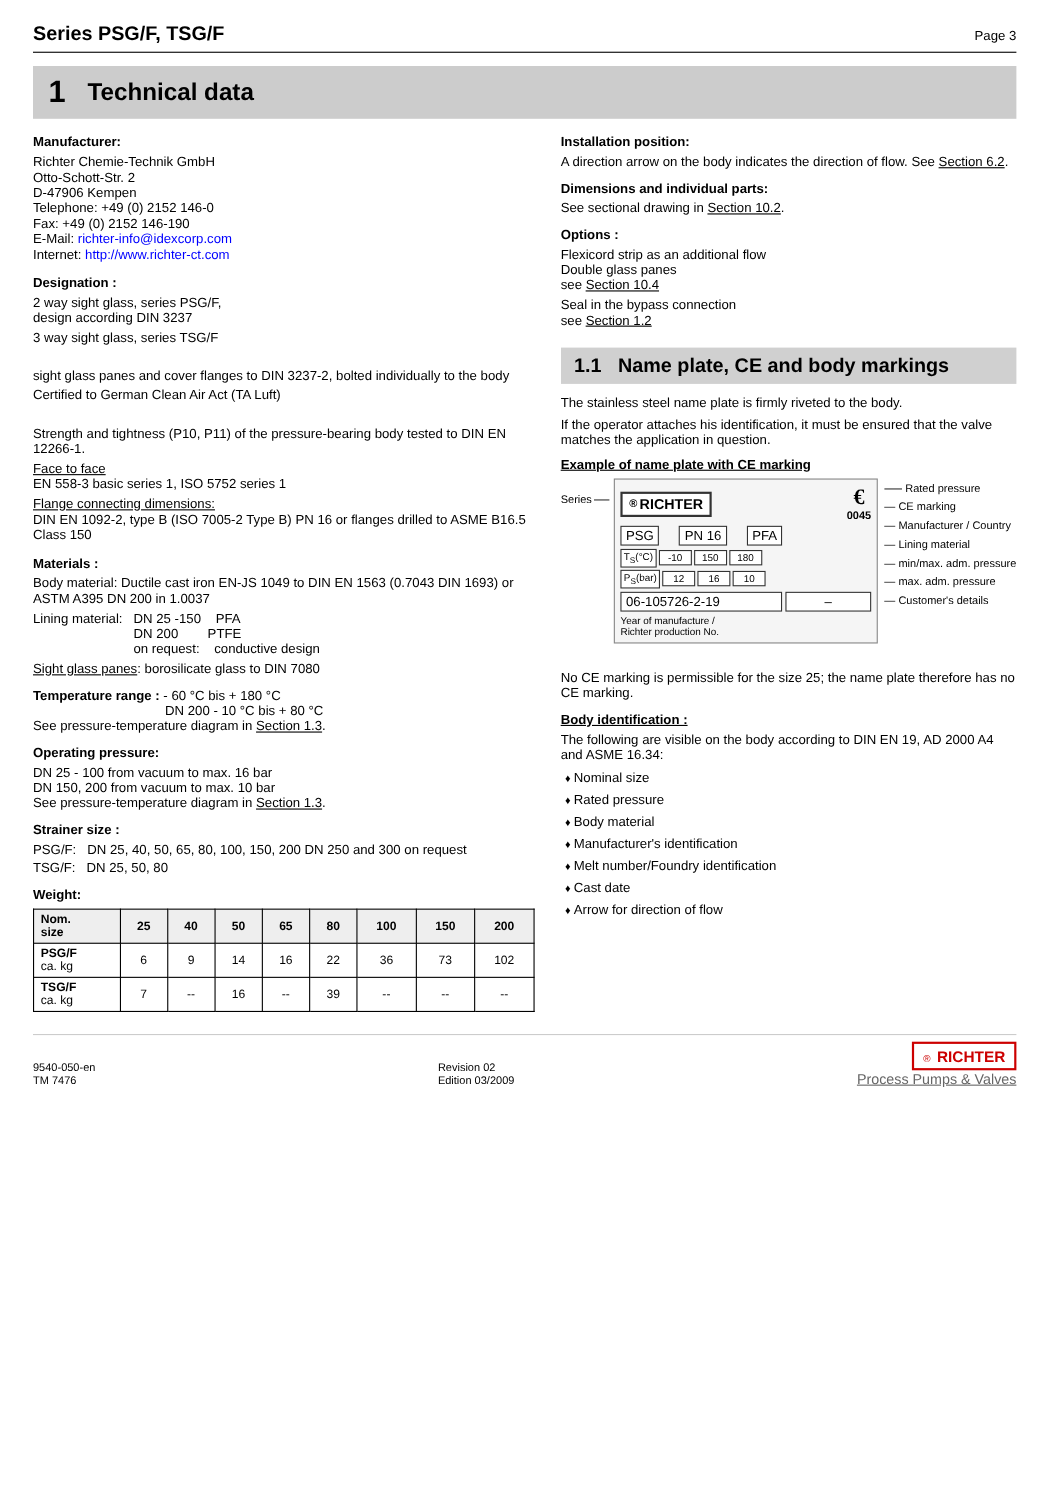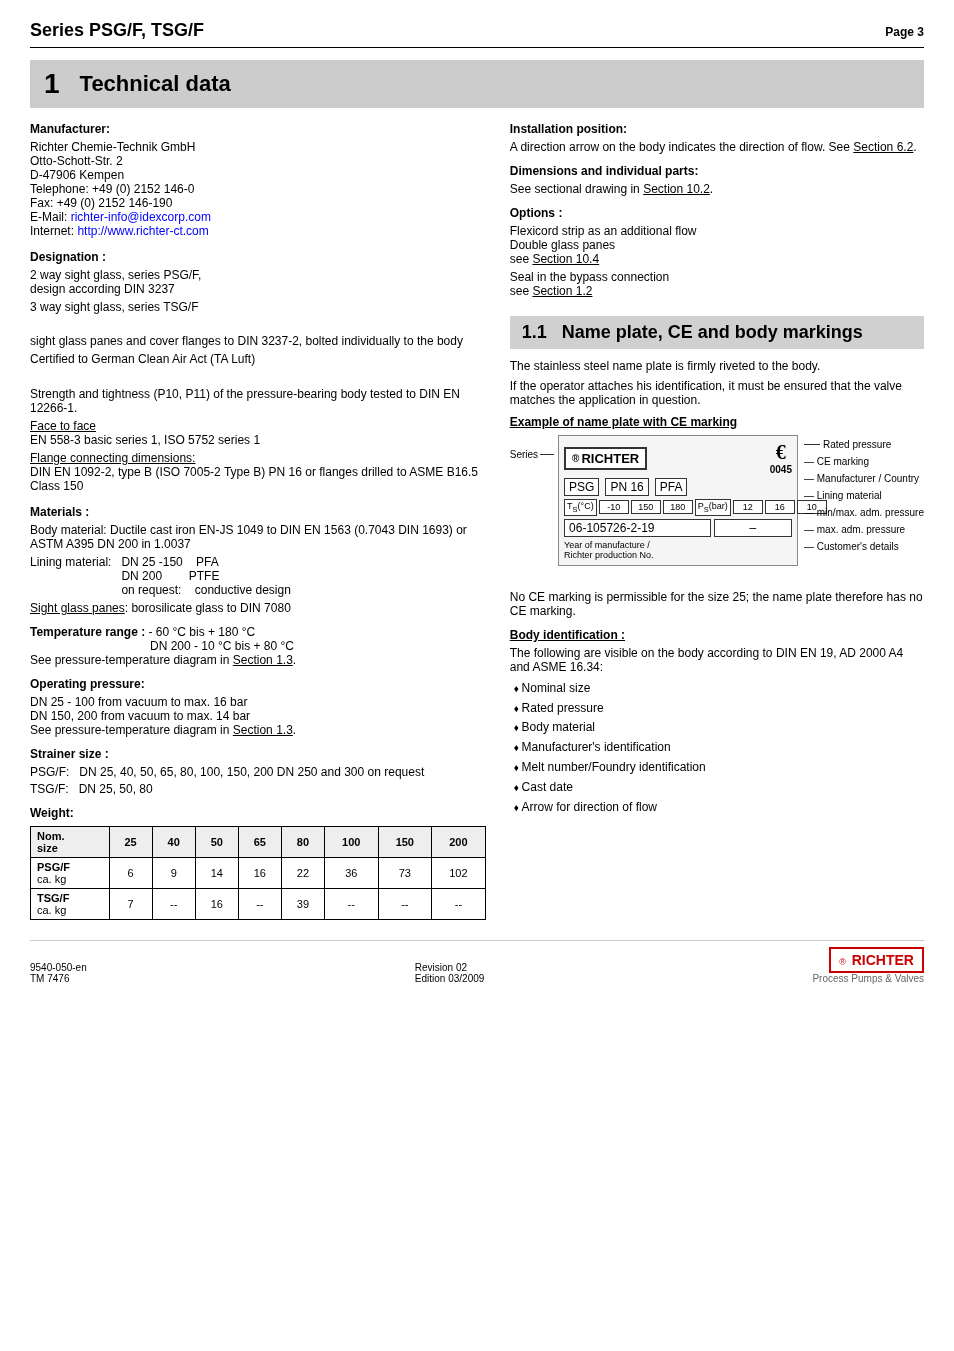--- a/index.html
+++ b/index.html
@@ -19,21 +19,20 @@
       border-bottom: 1px solid #000;
       padding-bottom: 6px;
       margin-bottom: 12px;
     }
     .page-title {
       font-size: 18px;
       font-weight: bold;
     }
     .page-number {
       font-size: 12px;
-      font-weight: bold;
     }
     .section-header {
       background: #ccc;
       padding: 8px 14px;
       margin-bottom: 14px;
       display: flex;
       align-items: center;
     }
     .section-header .section-num {
       font-size: 28px;
@@ -206,21 +205,21 @@
 
     <div style="margin-top:10px;">
       <span class="subsection-title">Temperature range :</span>
       <span> - 60 °C bis + 180 °C</span>
     </div>
     <div style="padding-left:120px;">DN 200     - 10 °C bis + 80 °C</div>
     <div>See pressure-temperature diagram in <span class="underline">Section 1.3</span>.</div>
 
     <div class="subsection-title" style="margin-top:10px;">Operating pressure:</div>
     <div>DN 25 - 100    from vacuum to max. 16 bar</div>
-    <div>DN 150, 200   from vacuum to max. 14 bar</div>
+    <div>DN 150, 200   from vacuum to max. 10 bar</div>
     <div>See pressure-temperature diagram in <span class="underline">Section 1.3</span>.</div>
 
     <div class="subsection-title" style="margin-top:10px;">Strainer size :</div>
     <div style="display:flex; gap:10px;">
       <span>PSG/F:</span>
       <span>DN 25, 40, 50, 65, 80, 100, 150, 200 DN 250 and 300 on request</span>
     </div>
     <div style="display:flex; gap:10px; margin-top:3px;">
       <span>TSG/F:</span>
       <span>DN 25, 50, 80</span>
@@ -308,28 +307,28 @@
             <div class="np-richter-logo">
               <span style="font-size:10px; margin-right:2px;">®</span>
               <span>RICHTER</span>
             </div>
             <div style="display:flex; flex-direction:column; align-items:center;">
               <div class="np-ce">€</div>
               <div style="font-size:10px; font-weight:bold;">0045</div>
             </div>
           </div>
 
-          <div style="display:flex; gap:6px; margin-bottom:3px;">
+          <div style="display:flex; gap:18px; margin-bottom:3px;">
             <div class="np-cell">PSG</div>
             <div class="np-cell">PN 16</div>
             <div class="np-cell">PFA</div>
           </div>
 
           <div style="display:flex; align-items:flex-start; gap:3px; margin-bottom:3px;">
-            <div style="font-size:9px; display:flex; gap:2px; padding-right:2px;">
+            <div style="font-size:9px; display:flex; flex-direction:column; gap:2px; padding-right:2px;">
               <div style="display:flex; align-items:center; gap:2px;">
                 <span style="border:1px solid #333; padding:1px 2px; background:#fff; font-size:9px;">T<sub>S</sub>(°C)</span>
                 <span class="np-cell" style="font-size:9px;">-10</span>
                 <span class="np-cell" style="font-size:9px;">150</span>
                 <span class="np-cell" style="font-size:9px;">180</span>
               </div>
               <div style="display:flex; align-items:center; gap:2px;">
                 <span style="border:1px solid #333; padding:1px 2px; background:#fff; font-size:9px;">P<sub>S</sub>(bar)</span>
                 <span class="np-cell" style="font-size:9px;">12</span>
                 <span class="np-cell" style="font-size:9px;">16</span>
@@ -390,16 +389,16 @@
   <div>
     <div>Revision 02</div>
     <div>Edition 03/2009</div>
   </div>
   <div class="footer-logo">
     <div style="text-align:right;">
       <div style="border: 2px solid #cc0000; padding: 3px 8px; display:inline-block;">
         <span style="font-size:9px; color:#cc0000; margin-right:3px;">®</span>
         <span style="font-weight:bold; font-size:14px; color:#cc0000;">RICHTER</span>
       </div>
-      <div style="font-size:10px; color:#666; text-align:right;">Process Pumps &amp; Valves</div>
+      <div style="font-size:13px; color:#666; text-align:right;text-decoration:underline;">Process Pumps &amp; Valves</div>
     </div>
   </div>
 </div>
 
 </body></html>

